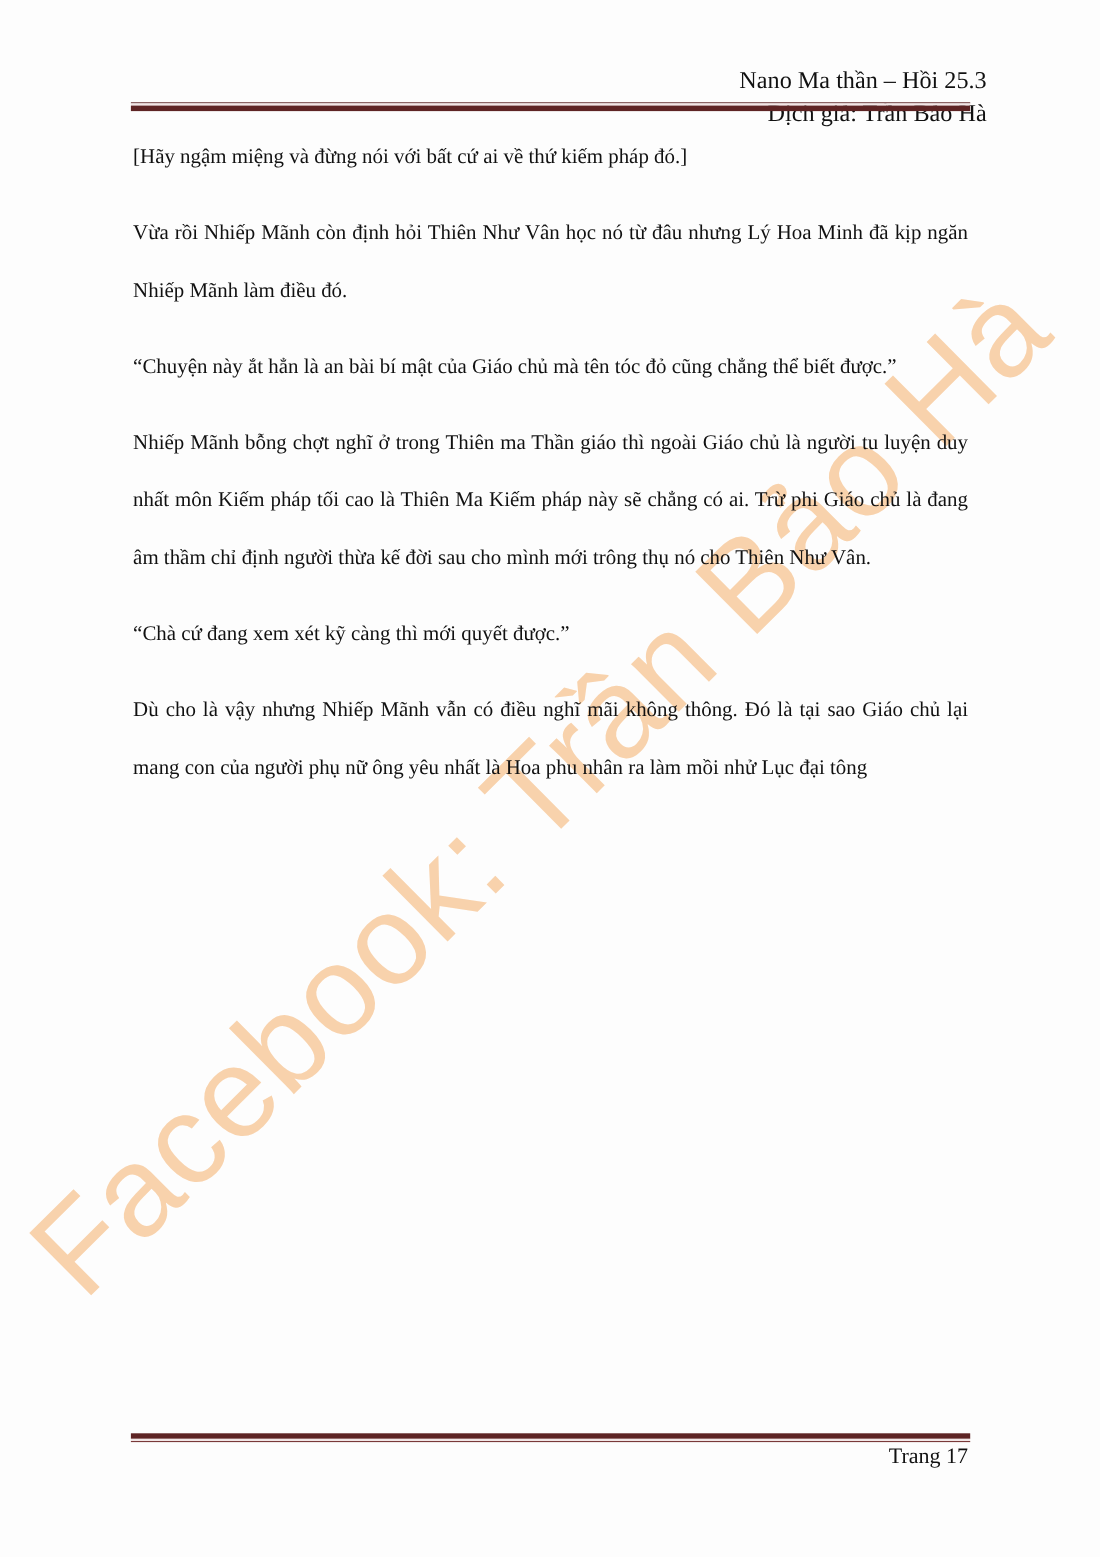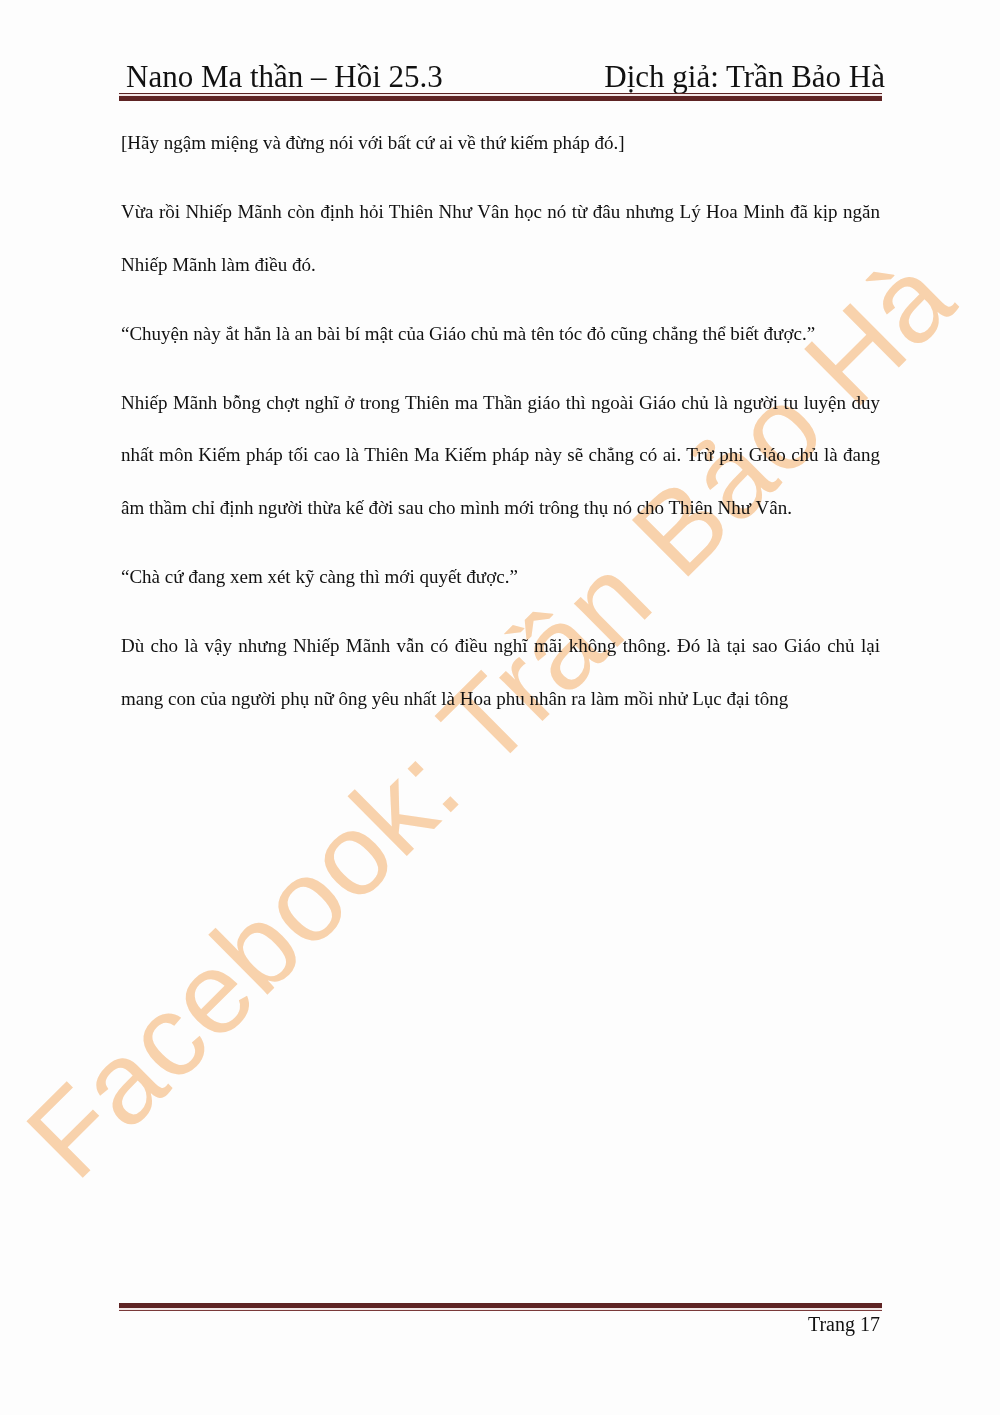--- a/index.html
+++ b/index.html
@@ -30,29 +30,30 @@
       font-size: 116px;
       color: #f8cfa6;
       white-space: nowrap;
       opacity: 0.92;
       z-index: 0;
       letter-spacing: 1px;
       pointer-events: none;
     }
     .header {
       position: absolute;
-      left: 126px;
+      left: 138px;
       width: 759px;
       top: 58px;
       height: 34px;
       display: flex;
       justify-content: space-between;
       align-items: flex-end;
-      font-size: 31px;
+      font-size: 22px;
       z-index: 1;
+      flex-direction: column;
     }
     .header span { line-height: 30px; }
     .rule-top {
       position: absolute;
       left: 119px;
       width: 763px;
       top: 93px;
       z-index: 1;
     }
     .rule-top .thin { height: 1px; background: #5b2323; }

